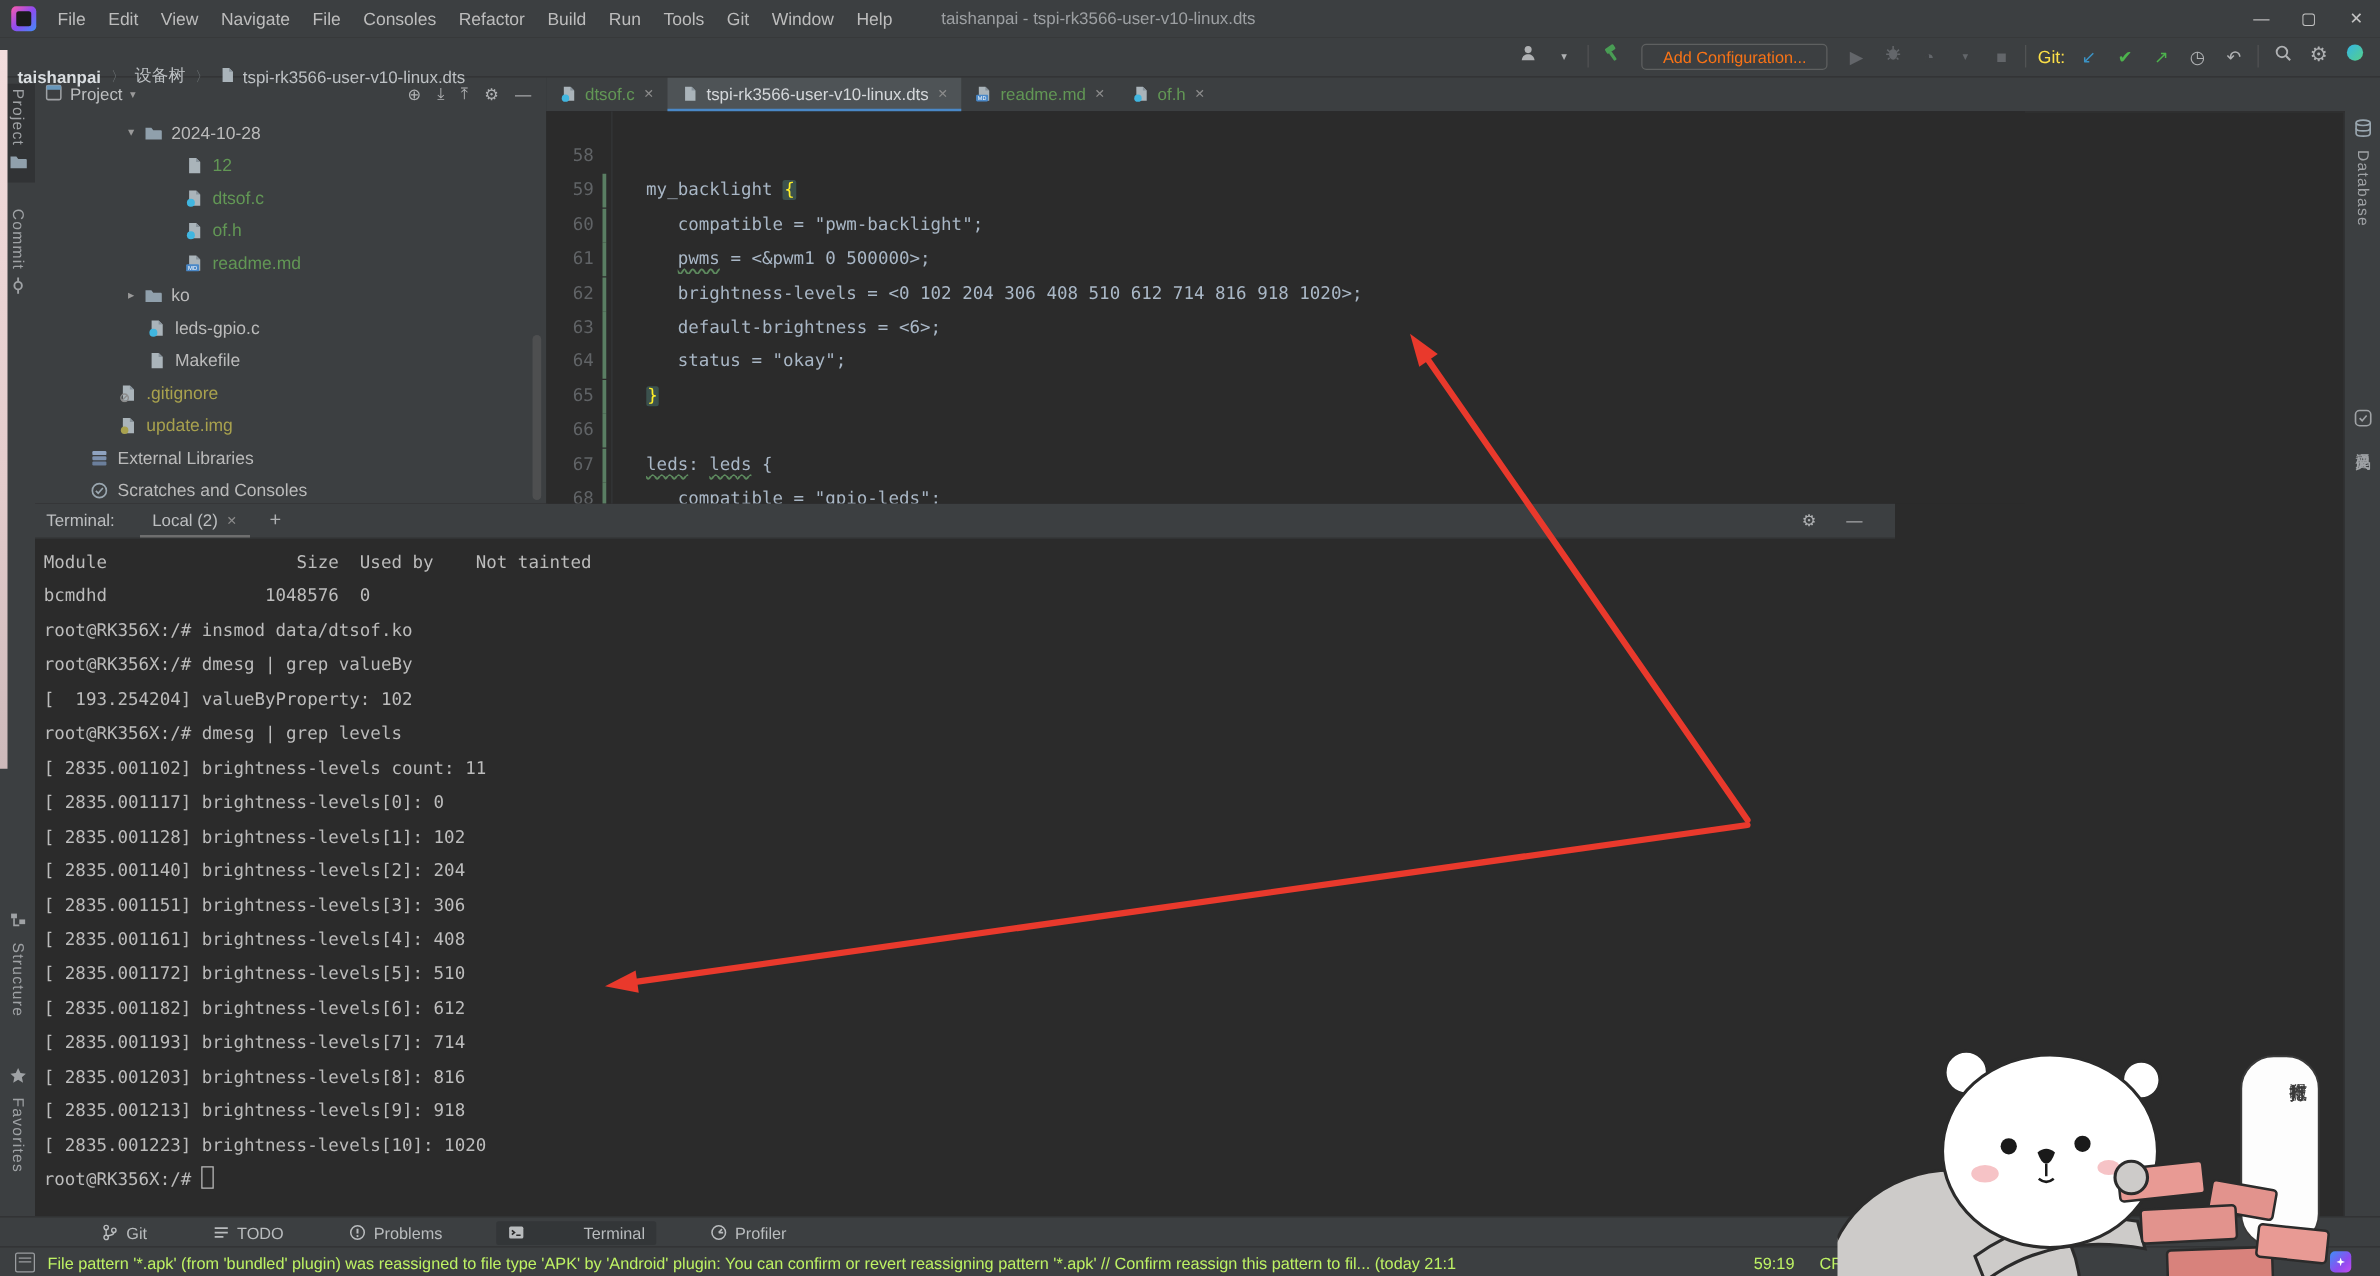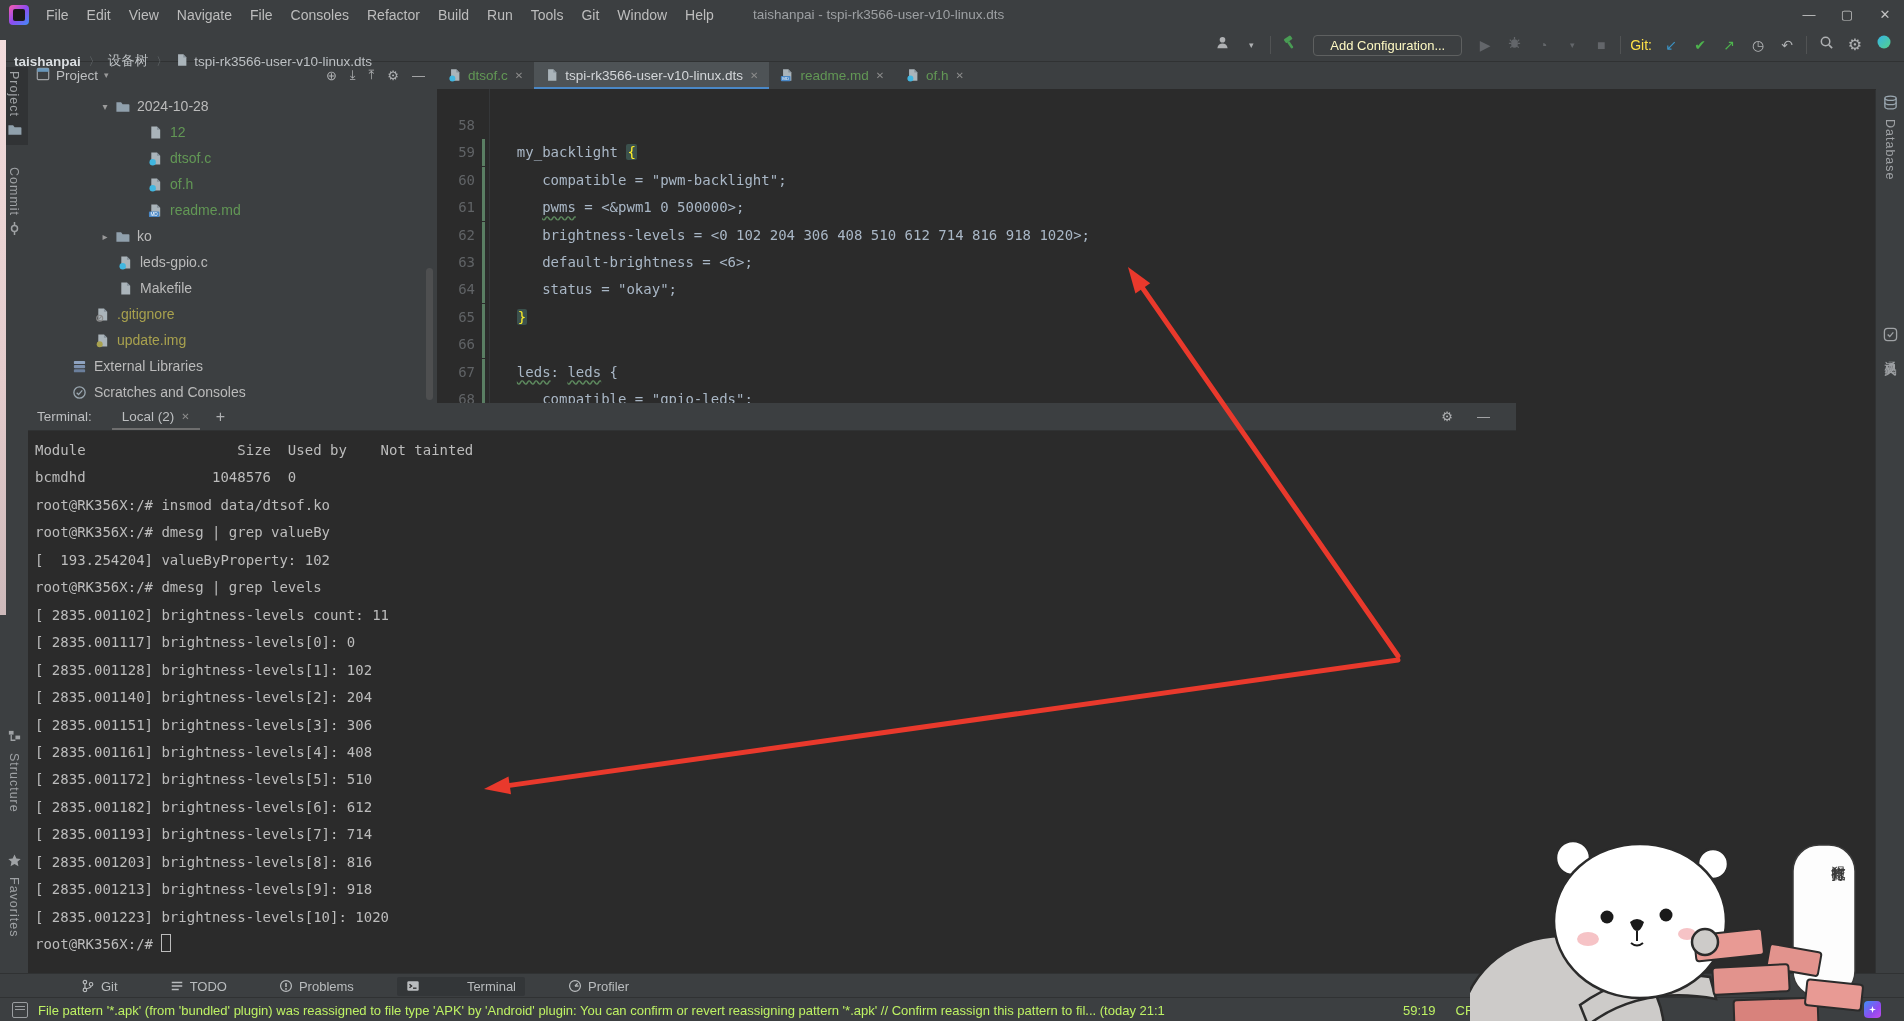--- a/index.html
+++ b/index.html
@@ -17,21 +17,21 @@
   .win-btn{width:38px;height:30px;text-align:center;line-height:30px;color:#c3c3c3;font-size:13px}
   
   .toolbar{position:absolute;left:0;top:30px;right:0;height:31px;background:#3c3f41;border-bottom:1px solid #303233;z-index:9}
   .crumbs{position:absolute;left:14px;top:16px;height:30px;display:flex;align-items:center;font-size:13.5px;white-space:nowrap}
   .crumb-b{font-weight:bold;color:#dadee1}
   .crumb{color:#bdc1c4}
   .crumb-sep{color:#6f7577;margin:0 8px;font-size:11px}
   .tb-right{position:absolute;right:10px;top:0;height:30px;display:flex;align-items:center;gap:9px}
   .tbi{min-width:20px;text-align:center;font-size:14px;color:#afb1b3;line-height:30px}
   .tbi.dis{color:#63666a}
-  .addcfg{border:1px solid #5e6060;border-radius:4px;color:#fef9c3;font-size:13px;padding:2px 16px;margin:0 4px;white-space:nowrap}
+  .addcfg{border:1px solid #5e6060;border-radius:4px;color:#f97316;font-size:13px;padding:2px 16px;margin:0 4px;white-space:nowrap}
   .sep-v{width:1px;height:18px;background:#515354}
   
   .lstrip{position:absolute;left:0;top:61px;width:28px;height:912px;background:#3c3f41;border-right:1px solid #303233}
   .rstrip{position:absolute;right:0;top:61px;width:28px;height:912px;background:#3c3f41;border-left:1px solid #303233}
   .strip-btn{position:absolute;left:0;width:100%;display:flex;flex-direction:column;align-items:center;gap:5px;padding:4px 0}
   .strip-btn.pressed{background:#313335}
   .vtext{writing-mode:vertical-rl;text-orientation:mixed;font-size:12.5px;color:#9fa2a5;letter-spacing:1px}
   
   .proj{position:absolute;left:28px;top:61px;width:409px;height:342px;background:#3c3f41;border-right:1px solid #303233;overflow:hidden}
   .proj-head{position:relative;height:28px;display:flex;align-items:center;font-size:13.5px;color:#bdbfc1}

